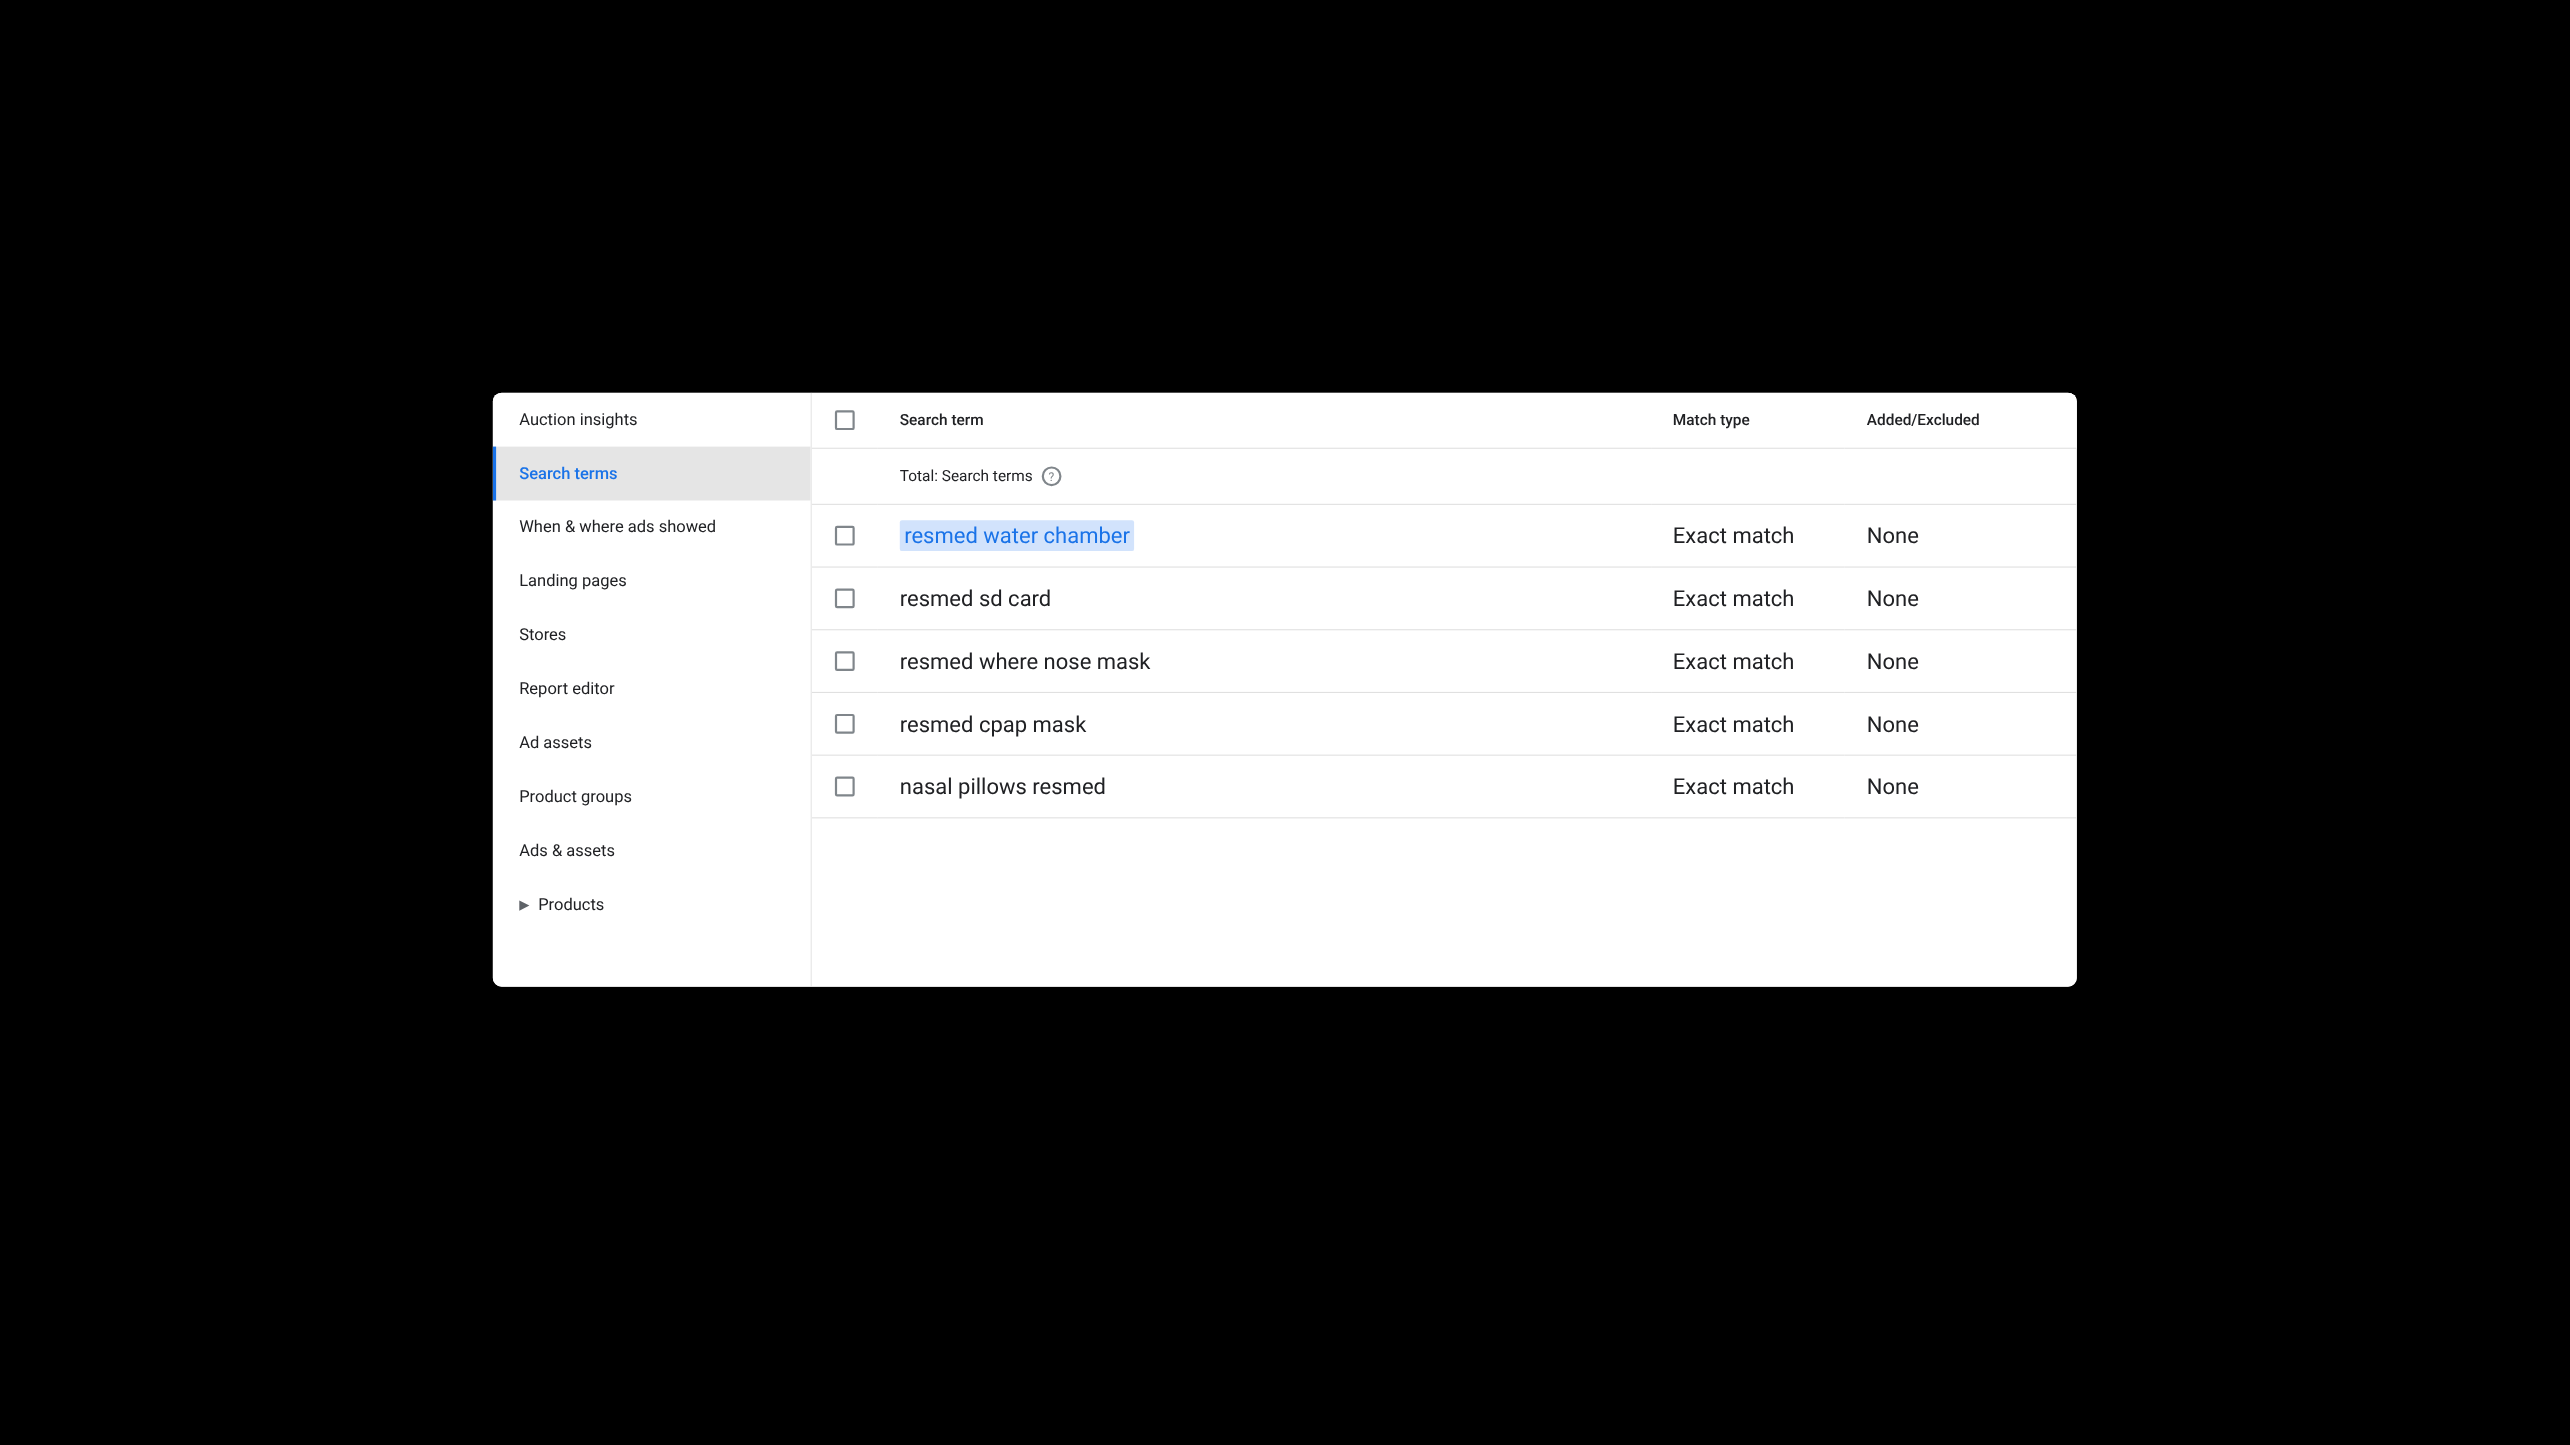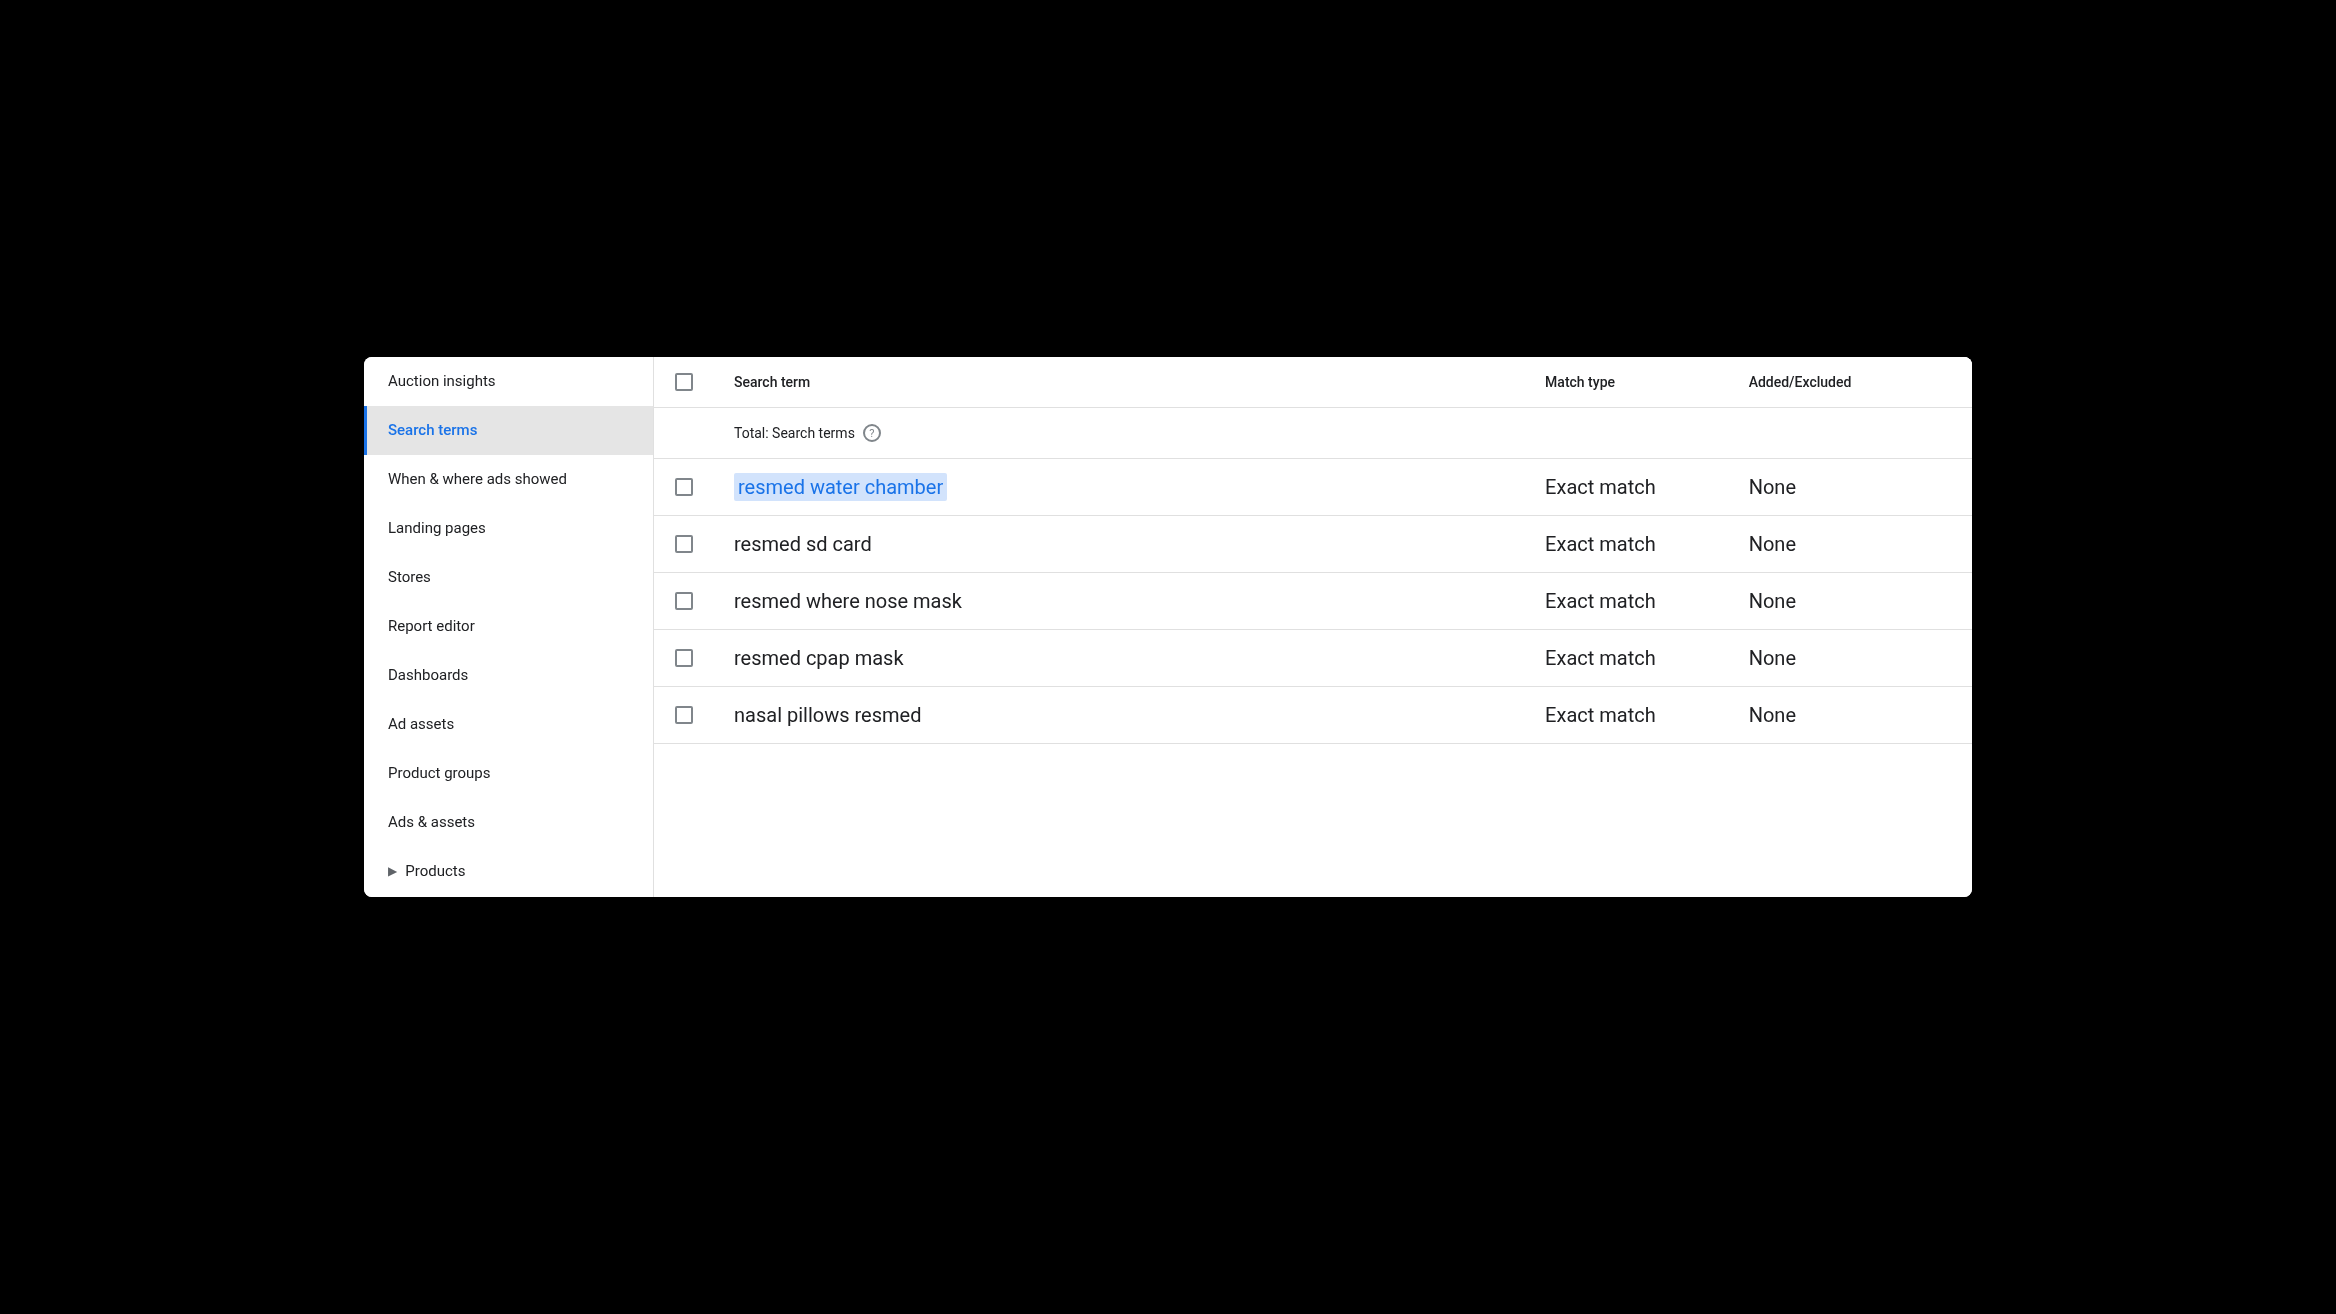--- a/index.html
+++ b/index.html
@@ -13,21 +13,21 @@
       width: 2336px;
       height: 1314px;
       font-family: 'Google Sans', Roboto, Arial, sans-serif;
       display: flex;
       align-items: center;
       justify-content: center;
     }
 
     .ui-container {
       background: #fff;
-      width: 1608px;
+      width: 1440px;
       height: 540px;
       display: flex;
       border-radius: 8px;
       overflow: hidden;
       box-shadow: 0 2px 10px rgba(0,0,0,0.2);
       position: relative;
       top: -30px;
     }
 
     
@@ -199,23 +199,20 @@
         <span>When &amp; where ads showed</span>
       </div>
       <div class="sidebar-item">
         <span>Landing pages</span>
       </div>
       <div class="sidebar-item">
         <span>Stores</span>
       </div>
       <div class="sidebar-item">
         <span>Report editor</span>
-      </div>
-      <div class="sidebar-item">
-        <span>Dashboards</span>
       </div>
       <div class="sidebar-item">
         <span>Ad assets</span>
       </div>
       <div class="sidebar-item">
         <span>Product groups</span>
       </div>
       <div class="sidebar-item">
         <span>Ads &amp; assets</span>
       </div>

